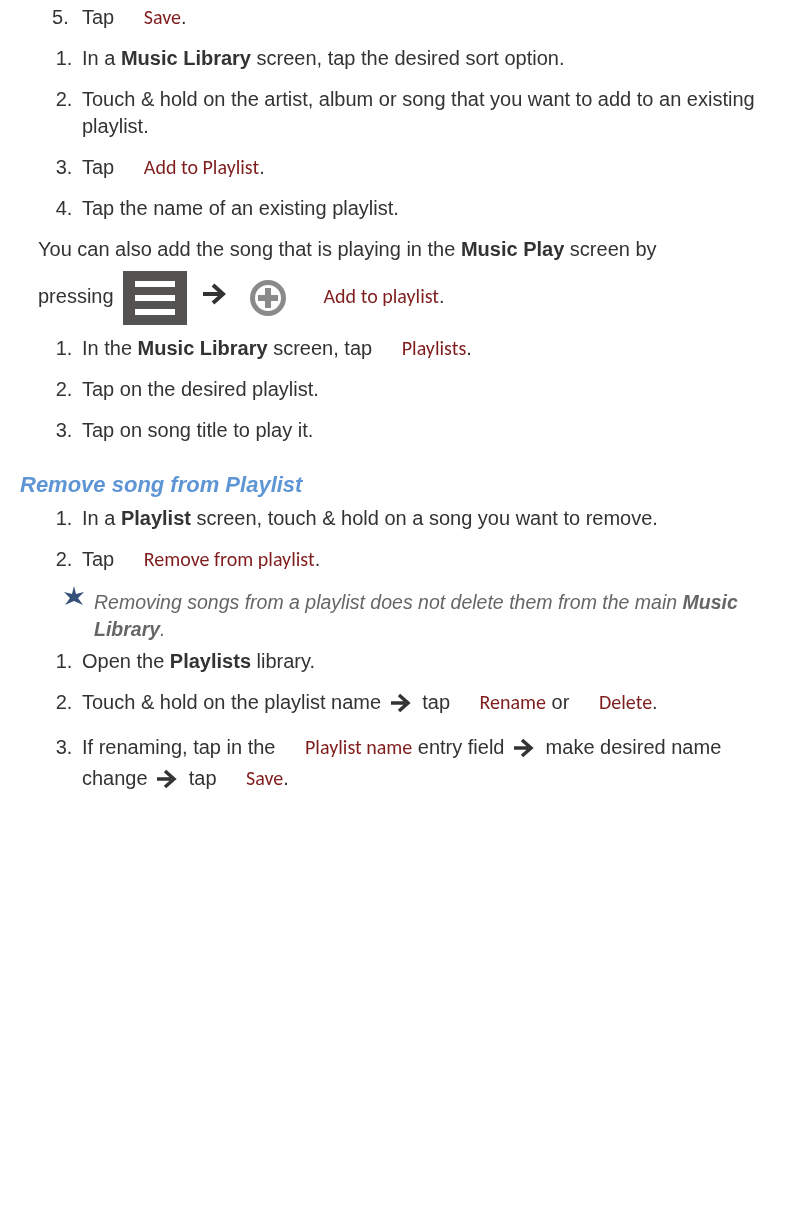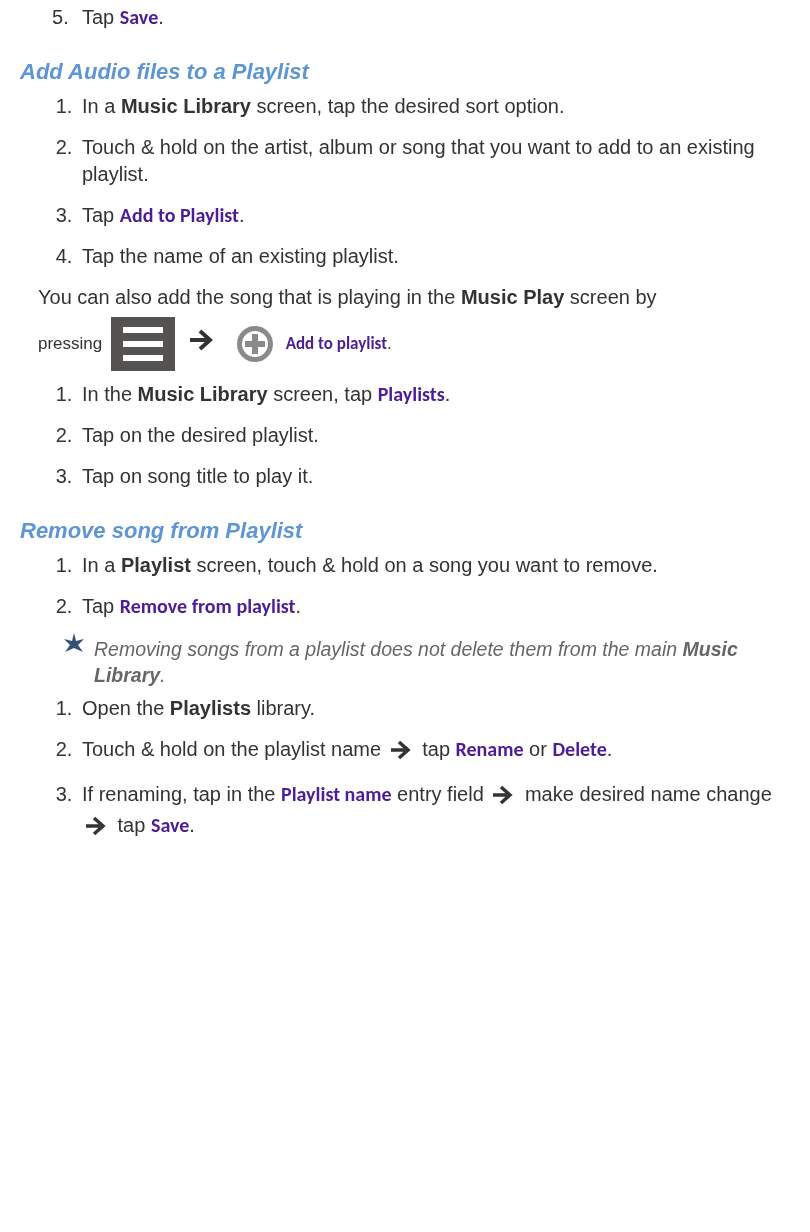--- a/index.html
+++ b/index.html
@@ -44,23 +44,24 @@
     content: counter(item) ".";
     position: absolute;
     left: -26px;
   }
   .body-para {
     margin: 8px 0 10px 18px;
     font-size: 20px;
   }
   .bold { font-weight: bold; }
   .blue-bold {
-    color: #4c1d95;
-    font-weight: bold;
+    color: #7f1d1d;
+    font-weight: normal;
     font-family: "Segoe UI", Calibri, Arial, sans-serif;
+    margin-left: 24px;
   }
   
   .note-block {
     margin: 16px 0 6px 48px;
     font-size: 19.5px;
     font-style: italic;
     color: #666666;
     position: relative;
     padding-left: 26px;
   }
@@ -93,21 +94,21 @@
   .plus-icon {
     display: inline-block;
     vertical-align: middle;
     width: 40px;
     height: 40px;
     margin: 0 6px;
   }
   
   .icon-line {
     margin: 6px 0 10px 18px;
-    font-size: 17px;
+    font-size: 20px;
     line-height: 54px;
   }
   .arrow-wd {
     font-family: Wingdings, 'Zapf Dingbats', sans-serif;
     font-size: 26px;
     vertical-align: middle;
     padding: 0 4px;
   }
   .arrow-small {
     display: inline-block;
@@ -120,21 +121,20 @@
 
 <div class="page">
 
   <ol class="numbered continue">
     <li>
       <span>Tap </span><span class="blue-bold">Save</span><span>.</span>
     </li>
   </ol>
 
 
-  <h2 class="section-heading">Add Audio files to a Playlist</h2>
   <ol class="numbered">
     <li>
       <span>In a </span><span class="bold">Music Library</span><span> screen, tap the desired sort option.</span>
     </li>
     <li>Touch &amp; hold on the artist, album or song that you want to add to an existing playlist.</li>
     <li>
       <span>Tap </span><span class="blue-bold">Add to Playlist</span><span>.</span>
     </li>
     <li>Tap the name of an existing playlist.</li>
   </ol>

